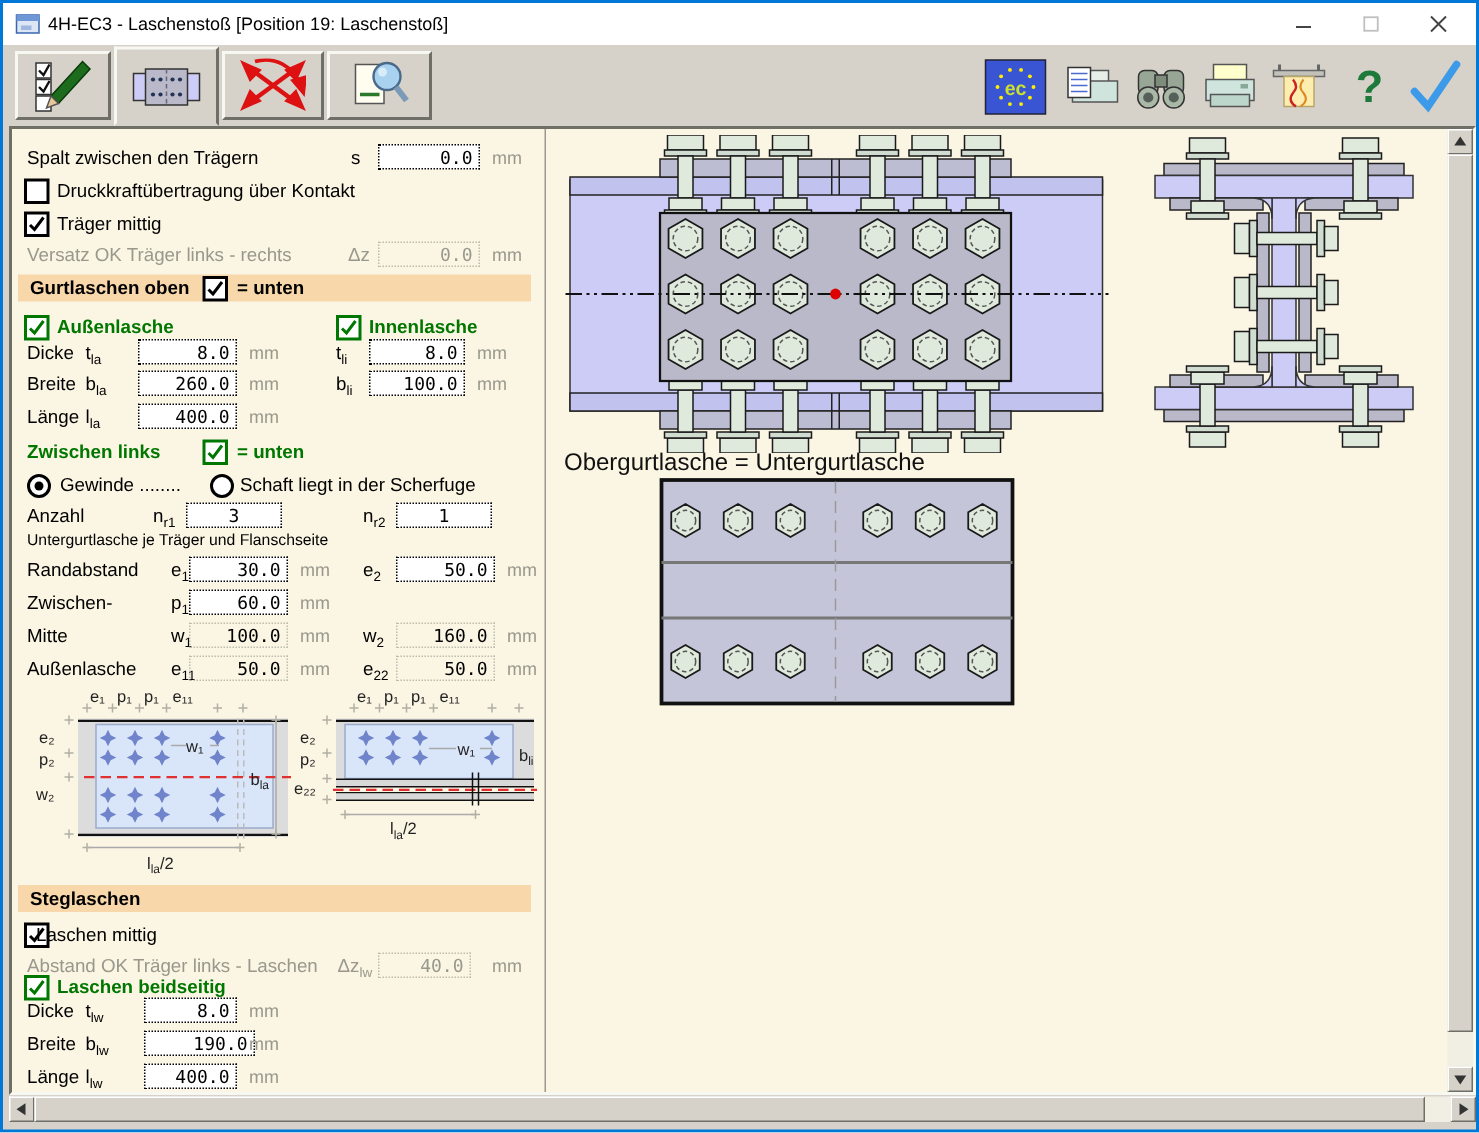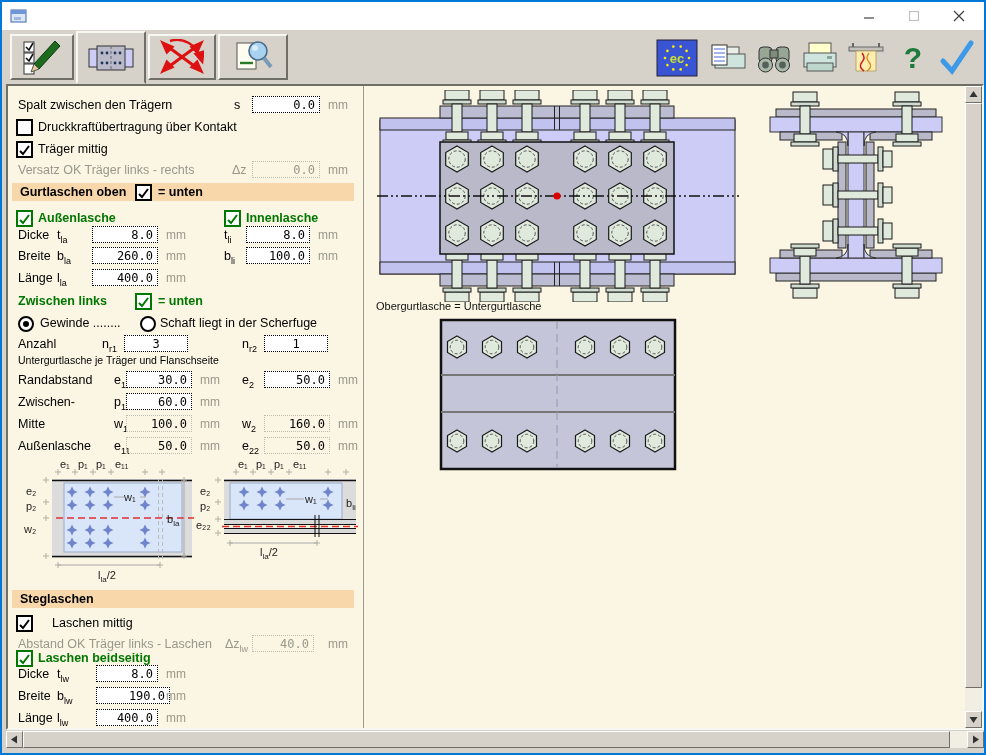--- a/index.html
+++ b/index.html
@@ -29,21 +29,21 @@
   .hdrband{position:absolute;left:4px;width:342px;height:18px;background:#f8d8ab;}
   .cb{position:absolute;width:13px;height:13px;border:2px solid #000;background:#fff;}
   .cb.green{border-color:#007700;}
   .radio{position:absolute;width:12px;height:12px;border:2px solid #000;border-radius:50%;background:#fff;}
   .radio .dot{position:absolute;left:3px;top:3px;width:6px;height:6px;border-radius:50%;background:#000;}
   .divider{position:absolute;left:355px;top:0;width:1px;height:642px;background:#9a9a8e;}
   .sb{position:absolute;background:#f1eee4;}
   .sbbtn{position:absolute;width:17px;height:17px;background:#d6d2ca;border-top:1px solid #fff;border-left:1px solid #fff;border-right:1px solid #6f6f67;border-bottom:1px solid #6f6f67;box-sizing:border-box;display:flex;align-items:center;justify-content:center;}
   .sbthumb{position:absolute;background:#d6d2ca;border-top:1px solid #fff;border-left:1px solid #fff;border-right:1px solid #6f6f67;border-bottom:1px solid #6f6f67;box-sizing:border-box;}
   svg text{font-family:"Liberation Sans",sans-serif;}
-  .caption{position:absolute;font-size:11px;color:#111;white-space:nowrap;}
+  .caption{position:absolute;font-size:16px;color:#111;white-space:nowrap;}
 </style>
 </head>
 <body>
 
 <svg width="0" height="0" style="position:absolute" aria-hidden="true">
 <defs>
 <g id="hexL">
         <polygon points="0,-13 11.3,-6.5 11.3,6.5 0,13 -11.3,6.5 -11.3,-6.5" fill="#dfe9dc" stroke="#1a1a1a" stroke-width="1.2"></polygon>
         <circle r="8.2" fill="none" stroke="#555" stroke-width="1" stroke-dasharray="3 2"></circle>
       </g>
@@ -77,20 +77,21 @@
 <div class="window">
 
   <div class="titlebar">
     <span class="app-icon">
       <svg width="17" height="16">
           <rect x="1" y="2" width="15" height="12" fill="#dce6f5" stroke="#3a66b0"></rect>
           <rect x="1" y="2" width="15" height="4" fill="#6f97d8"></rect>
           <rect x="4" y="9" width="7" height="3" fill="#9fb8e0"></rect>
         </svg>
     </span>
+    <span class="title-text">4H-EC3 - Laschenstoß [Position 19: Laschenstoß]</span>
     <div class="capbtn" style="right:93px">
         <svg width="12" height="12">
           <line x1="1" y1="8" x2="11" y2="8" stroke="#444" stroke-width="1.2"></line>
         </svg>
       </div>
     <div class="capbtn" style="right:48px">
         <svg width="12" height="12">
           <rect x="1.5" y="1.5" width="9" height="9" fill="none" stroke="#c0c0c0" stroke-width="1.2"></rect>
         </svg>
       </div>
@@ -440,21 +441,21 @@
           <text x="248" y="101" font-size="11" fill="#222"><tspan>l</tspan><tspan dy="3" font-size="8">la</tspan><tspan dy="-3">/2</tspan></text>
         </g>
       </svg>
 
       <div class="hdrband" style="top:504px"></div>
       <span class="lbl bold" style="left:12px;top:506px">Steglaschen</span>
 
       <div class="cb" style="left:8px;top:529px"><svg width="13" height="13">
             <polyline points="2,7 5,10 11,2" fill="none" stroke="#000" stroke-width="2"></polyline>
           </svg></div>
-      <span class="lbl" style="left:44px;top:530px">Laschen mittig</span>
+      <span class="lbl" style="left:16px;top:530px">Laschen mittig</span>
 
       <span class="lbl gray" style="left:10px;top:551px">Abstand OK Träger links - Laschen</span>
       <span class="lbl gray" style="left:217px;top:551px"><span>Δz</span><sub>lw</sub></span>
       <input class="field dis grayval" style="left: 244px; top: 549px; width: 62px;" readonly="" value="40.0">
       <span class="unit" style="left:320px;top:551px">mm</span>
 
       <div class="cb green" style="left:8px;top:564px"><svg width="13" height="13">
             <polyline points="2,7 5,10 11,2" fill="none" stroke="#007700" stroke-width="2"></polyline>
           </svg></div>
       <span class="lbl green" style="left:30px;top:565px">Laschen beidseitig</span>

